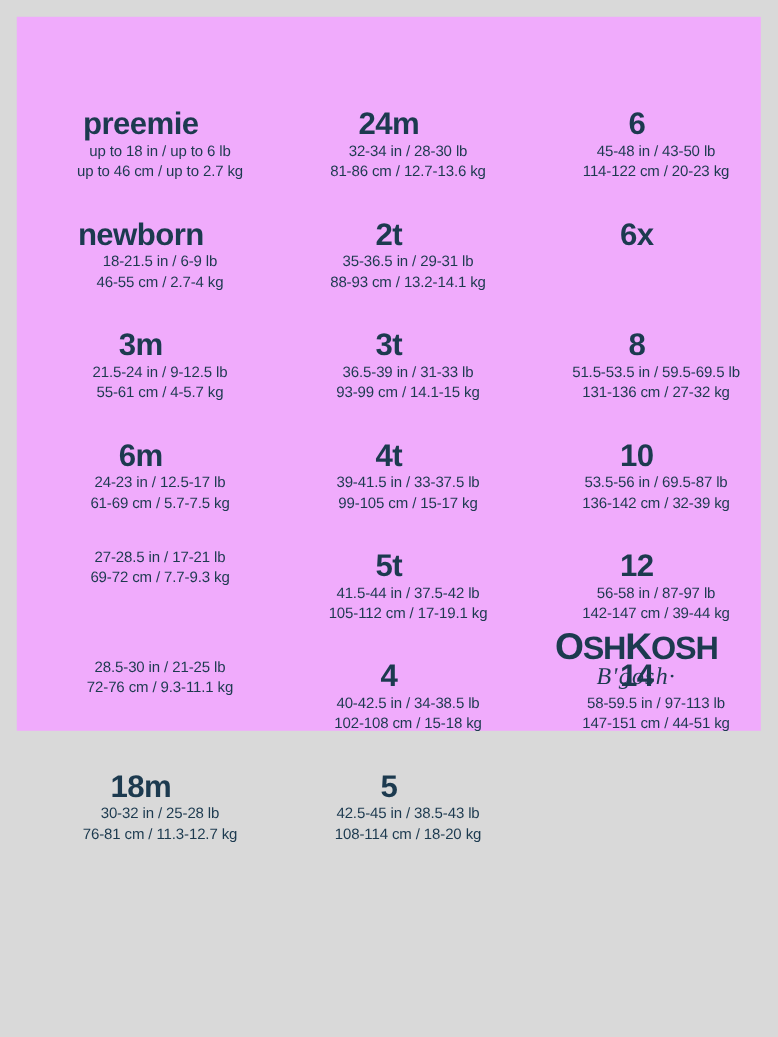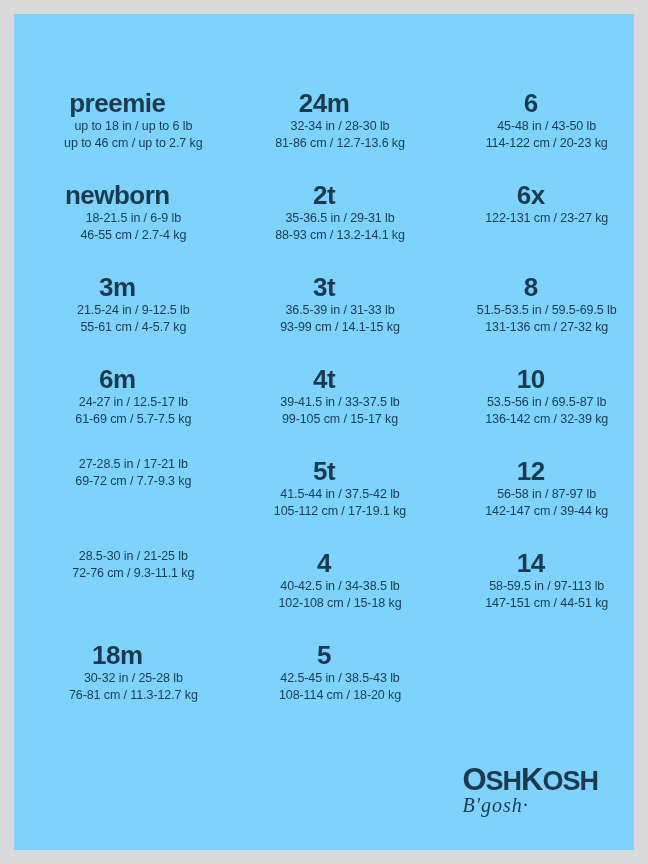--- a/index.html
+++ b/index.html
@@ -11,22 +11,22 @@
     height: 864px;
     background: #d9d9d9;
     font-family: "Liberation Sans", sans-serif;
     overflow: hidden;
   }
   .page {
     position: absolute;
     left: 14px;
     top: 14px;
     width: 620px;
-    height: 836px;
-    background: #7dd3fc;
+    height: 595px;
+    background: #f0abfc;
     box-sizing: border-box;
   }
   .grid {
     position: absolute;
     left: 0;
     top: 74px;
     width: 620px;
     display: flex;
     flex-direction: row;
   }
@@ -55,20 +55,21 @@
     padding-left: 32px;
   }
   .spacer-block {
     height: 65px;
     margin-bottom: 27px;
   }
   .logo {
     position: absolute;
     right: 36px;
     bottom: 36px;
+    text-align: center;
     color: #1c3a4f;
   }
   .logo-main {
     font-size: 27px;
     font-weight: bold;
     letter-spacing: -1px;
     line-height: 30px;
     font-family: "Liberation Sans", sans-serif;
   }
   .logo-main .k {
@@ -100,21 +101,21 @@
         <div class="size-line">18-21.5 in / 6-9 lb</div>
         <div class="size-line">46-55 cm / 2.7-4 kg</div>
       </div>
       <div class="size-block">
         <div class="size-name">3m</div>
         <div class="size-line">21.5-24 in / 9-12.5 lb</div>
         <div class="size-line">55-61 cm / 4-5.7 kg</div>
       </div>
       <div class="size-block">
         <div class="size-name">6m</div>
-        <div class="size-line">24-27 in / 12.5-17 lb</div>
+        <div class="size-line">24-23 in / 12.5-17 lb</div>
         <div class="size-line">61-69 cm / 5.7-7.5 kg</div>
       </div>
       <div class="size-block">
         <div class="size-line">27-28.5 in / 17-21 lb</div>
         <div class="size-line">69-72 cm / 7.7-9.3 kg</div>
       </div>
       <div class="size-block">
         <div class="size-line">28.5-30 in / 21-25 lb</div>
         <div class="size-line">72-76 cm / 9.3-11.1 kg</div>
       </div>
@@ -164,21 +165,20 @@
     </div>
 
     <div class="column">
       <div class="size-block">
         <div class="size-name">6</div>
         <div class="size-line">45-48 in / 43-50 lb</div>
         <div class="size-line">114-122 cm / 20-23 kg</div>
       </div>
       <div class="size-block">
         <div class="size-name">6x</div>
-        <div class="size-line">122-131 cm / 23-27 kg</div>
       </div>
       <div class="size-block">
         <div class="size-name">8</div>
         <div class="size-line">51.5-53.5 in / 59.5-69.5 lb</div>
         <div class="size-line">131-136 cm / 27-32 kg</div>
       </div>
       <div class="size-block">
         <div class="size-name">10</div>
         <div class="size-line">53.5-56 in / 69.5-87 lb</div>
         <div class="size-line">136-142 cm / 32-39 kg</div>

